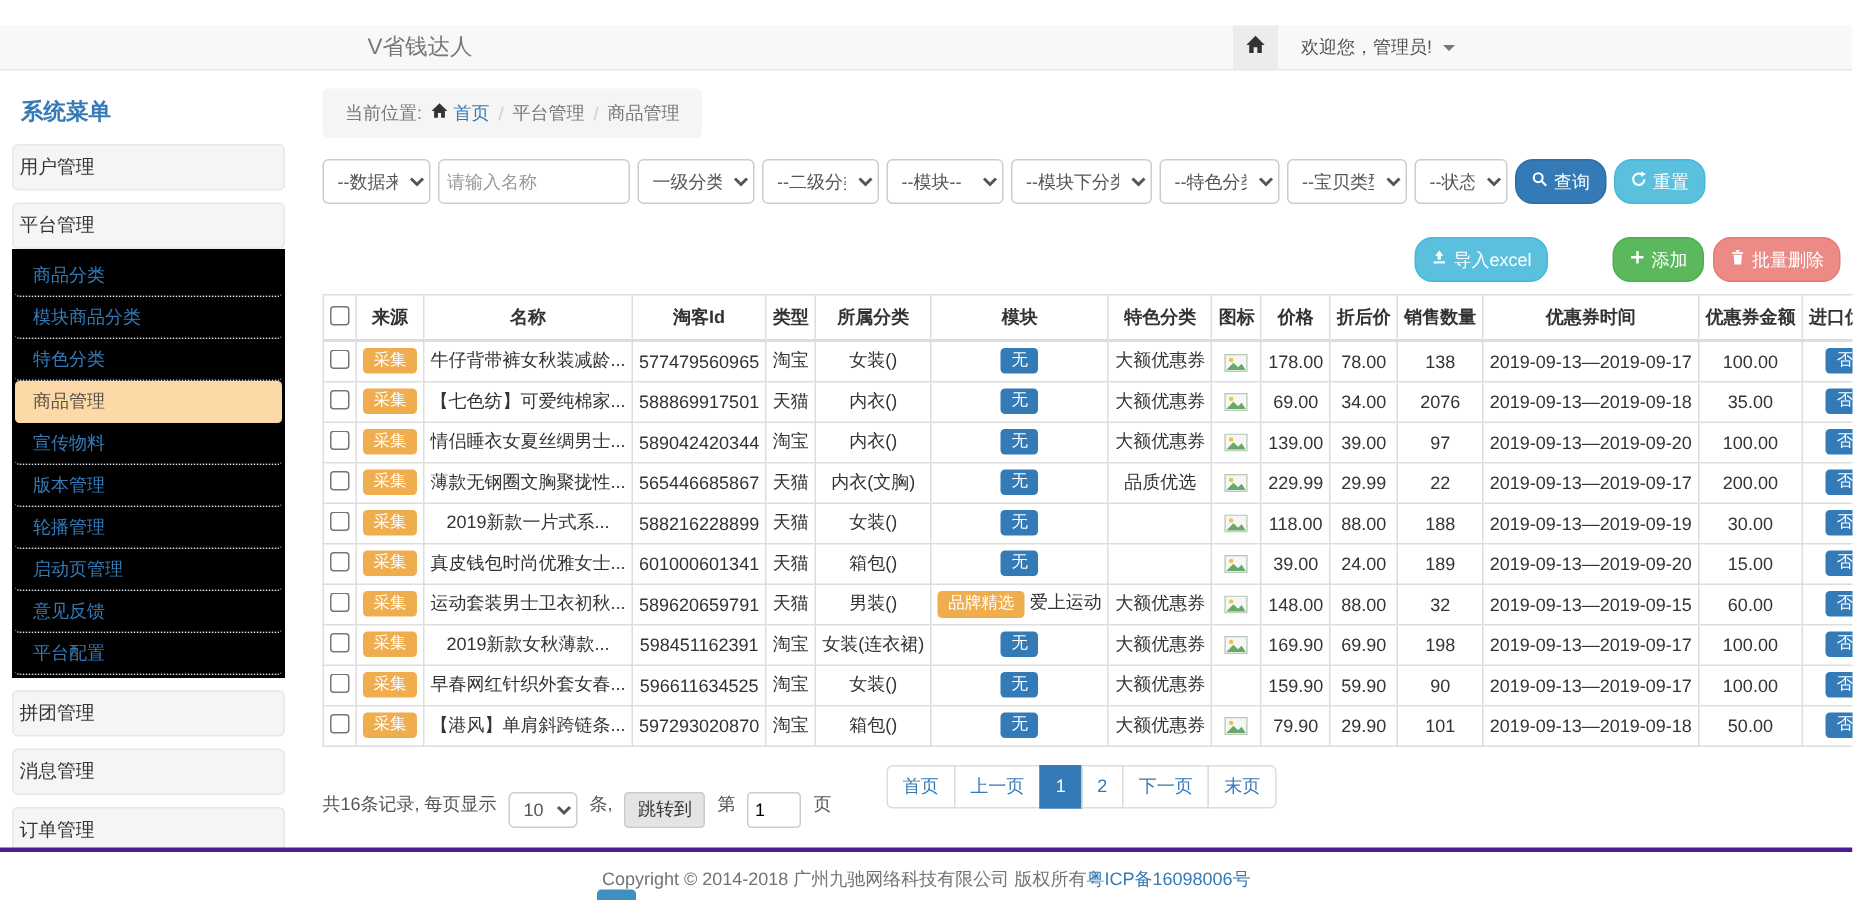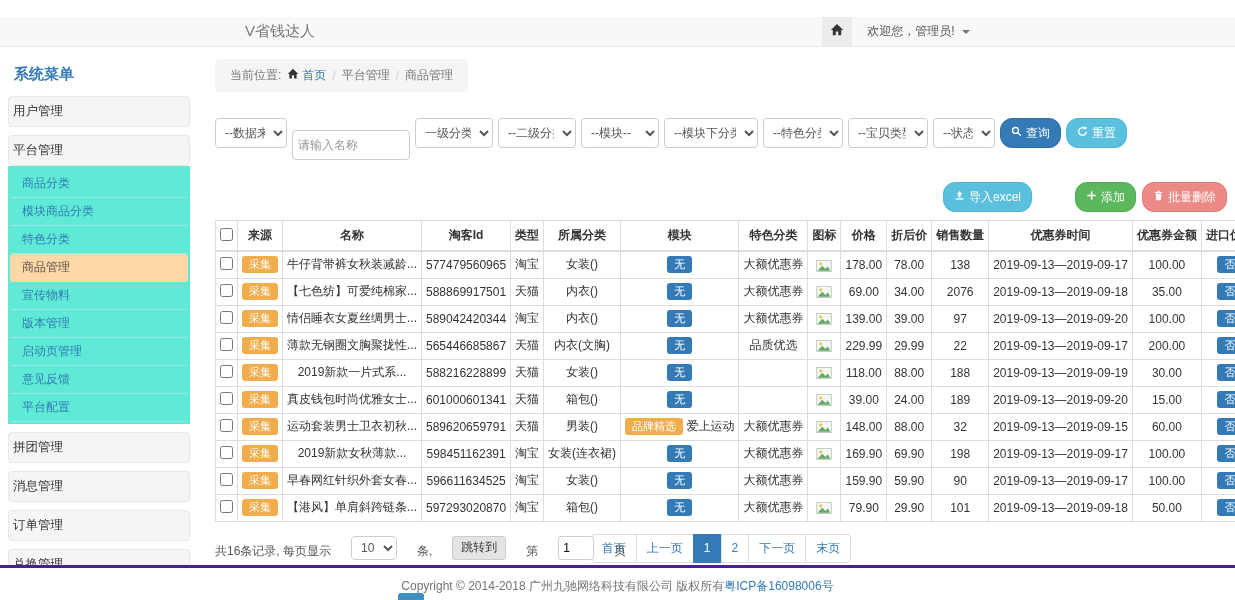--- a/index.html
+++ b/index.html
@@ -26,21 +26,21 @@
   .layout { display: flex; padding: 12px 8px 0 8px; align-items: flex-start; }
   
   .sidebar { width: 182px; flex-shrink: 0; }
   .sidebar-title { color: #337ab7; font-weight: bold; font-size: 15px; padding: 6px 8px 12px 6px; }
   .panel-item {
     background: #f5f5f5; border: 1px solid #e7e7e7; border-radius: 4px;
     padding: 6px 4px; margin-bottom: 8px; font-size: 12.5px; color: #333; cursor: pointer;
   }
   .panel { margin-bottom: 8px; }
   .panel .panel-item.head { margin-bottom: 0; border-radius: 4px; }
-  .submenu { background: #5eead4; padding: 4px 2px 2px 2px; }
+  .submenu { background: #000000; padding: 4px 2px 2px 2px; }
   .submenu-item {
     color: #337ab7; font-size: 12px; padding: 5px 12px; border-bottom: 1px dotted #e0e6ec;
     cursor: pointer; border-radius: 3px;
   }
   .submenu-item.active { background: #fdd9a8; color: #5b5149; border-bottom-color: transparent; }
   
   .main { flex: 1; margin-left: 25px; min-width: 0; }
   .breadcrumb {
     display: inline-flex; align-items: center; gap: 6px;
     background: #f5f5f5; border-radius: 4px; padding: 8px 15px; font-size: 12px; color: #777;
@@ -70,21 +70,21 @@
   .grid th, .grid td { border: 1px solid #ddd; text-align: center; white-space: nowrap; vertical-align: middle; }
   .grid th { padding: 6px 4px; font-weight: bold; border-bottom-width: 2px; }
   .grid td { padding: 3px 4px; height: 27px; color: #333; }
   .grid td.name-cell { max-width: 140px; overflow: hidden; text-overflow: ellipsis; }
   .badge { display: inline-block; padding: 2px 7px; border-radius: 3px; color: #fff; font-size: 11px; line-height: 1.2; }
   .badge-orange { background: #f0ad4e; }
   .badge-blue { background: #337ab7; cursor: pointer; }
   .thumb { display: inline-block; vertical-align: middle; }
   
   .pagination-row { position: relative; margin-top: 12px; text-align: center; height: 30px; }
-  .pager-summary { position: absolute; left: 0; top: 2px; display: flex; align-items: flex-end; gap: 20px; color: #555; white-space: nowrap; }
+  .pager-summary { position: absolute; left: 0; top: 18px; display: flex; align-items: flex-start; gap: 8px; color: #555; white-space: nowrap; }
   .pager-summary select { height: 24px; }
   .page-input { width: 36px; height: 24px; border: 1px solid #ccc; border-radius: 3px; padding: 0 4px; font-size: 12px; font-family: inherit; }
   .btn-jump { height: 24px; background: #e4e4e4; border: 1px solid #ccc; border-radius: 3px; color: #333; font-size: 12px; padding: 0 8px; cursor: pointer; font-family: inherit; }
   .pager { display: inline-flex; }
   .pg { border: 1px solid #ddd; background: #fff; color: #337ab7; font-size: 12px; padding: 5px 10px; margin-left: -1px; cursor: pointer; font-family: inherit; }
   .pg:first-child { border-radius: 4px 0 0 4px; margin-left: 0; }
   .pg:last-child { border-radius: 0 4px 4px 0; }
   .pg.active { background: #337ab7; border-color: #337ab7; color: #fff; }
   
   .footer {
@@ -118,20 +118,21 @@
     <div class="panel-item">用户管理</div>
     <div class="panel">
       <div class="panel-item head">平台管理</div>
       <div class="submenu">
           <div class="submenu-item">商品分类</div>
           <div class="submenu-item">模块商品分类</div>
           <div class="submenu-item">特色分类</div>
           <div class="submenu-item active">商品管理</div>
           <div class="submenu-item">宣传物料</div>
           <div class="submenu-item">版本管理</div>
+          <div class="submenu-item">轮播管理</div>
           <div class="submenu-item">启动页管理</div>
           <div class="submenu-item">意见反馈</div>
           <div class="submenu-item">平台配置</div>
         </div>
     </div>
     <div>
         <div class="panel-item">拼团管理</div>
         <div class="panel-item">消息管理</div>
         <div class="panel-item">订单管理</div>
         <div class="panel-item">兑换管理</div>
@@ -149,21 +150,21 @@
       </span>
       <span class="sep">/</span>
       <span>平台管理</span>
       <span class="sep">/</span>
       <span>商品管理</span>
     </div>
 
     <div class="filter-bar">
       <span class="filter-fields">
           <select style="width: 72px;"><option>--数据来源--</option></select>
-          <input class="txt-input" placeholder="请输入名称" style="width: 118px; margin-top: 24px;">
+          <input class="txt-input" placeholder="请输入名称" style="width: 128px;">
           <select style="width: 78px;"><option>一级分类</option></select>
           <select style="width: 78px;"><option>--二级分类--</option></select>
           <select style="width: 78px;"><option>--模块--</option></select>
           <select style="width: 94px;"><option>--模块下分类--</option></select>
           <select style="width: 80px;"><option>--特色分类--</option></select>
           <select style="width: 80px;"><option>--宝贝类型--</option></select>
           <select style="width: 62px;"><option>--状态--</option></select>
         </span>
       <button class="btn btn-primary">
         <span><svg viewBox="0 0 16 16" width="11" height="11">

